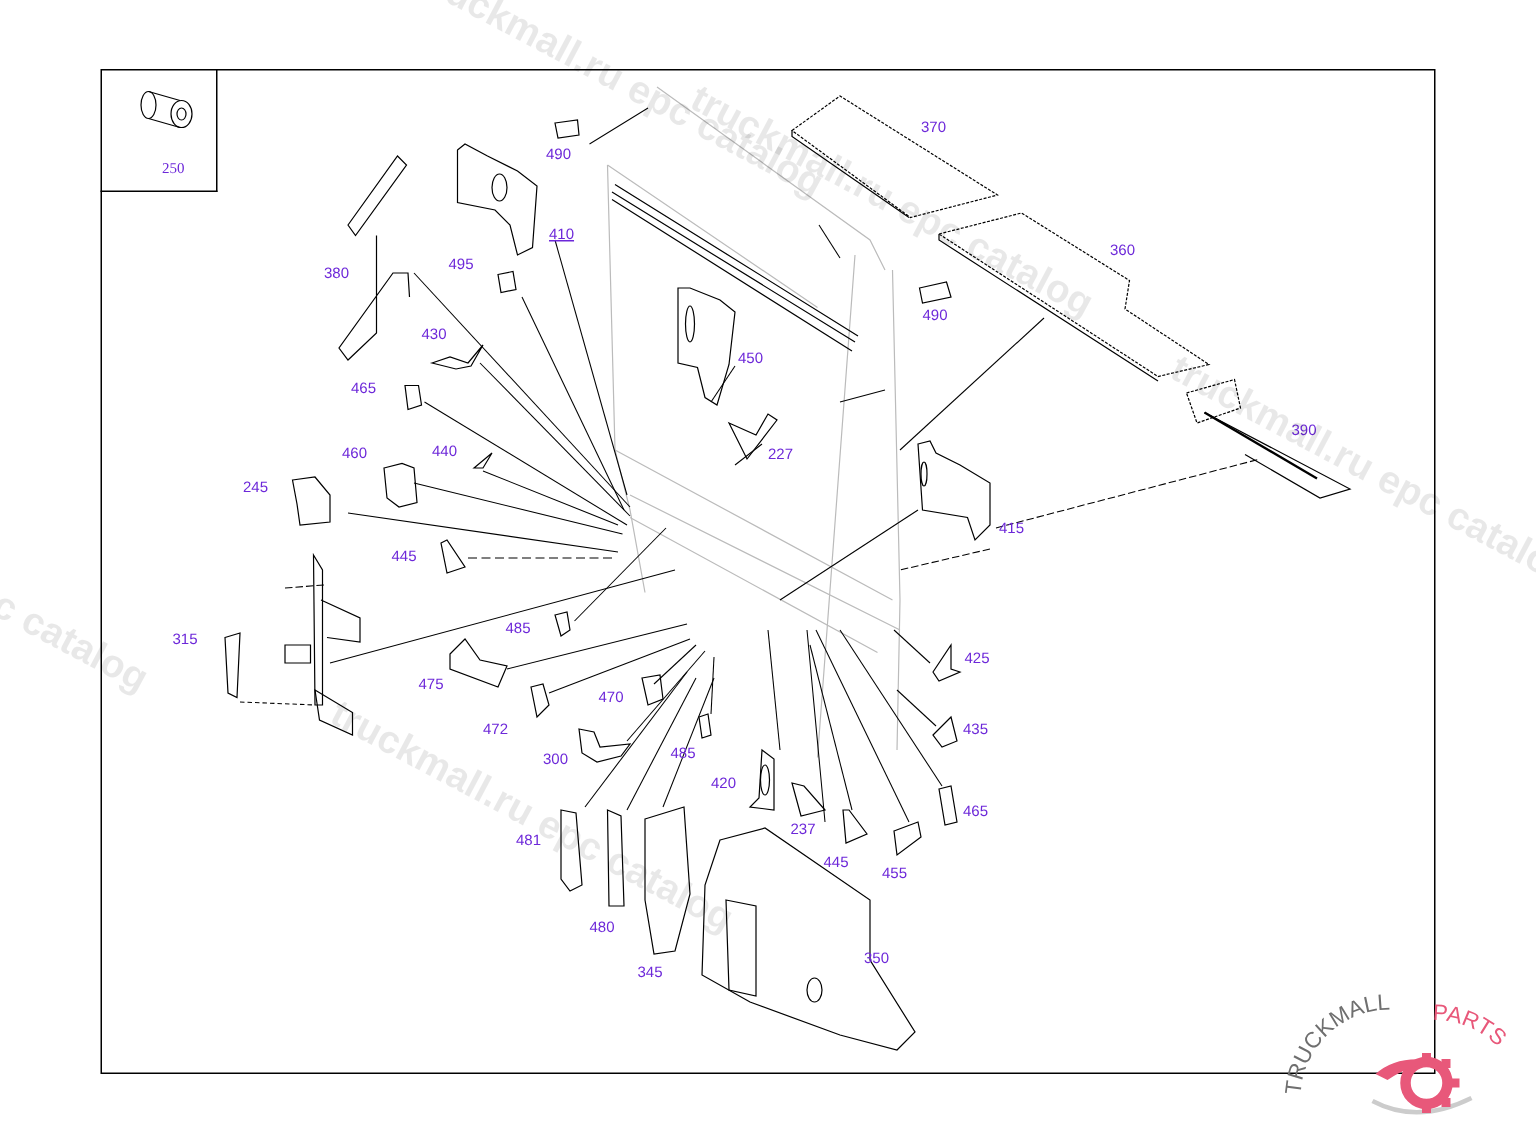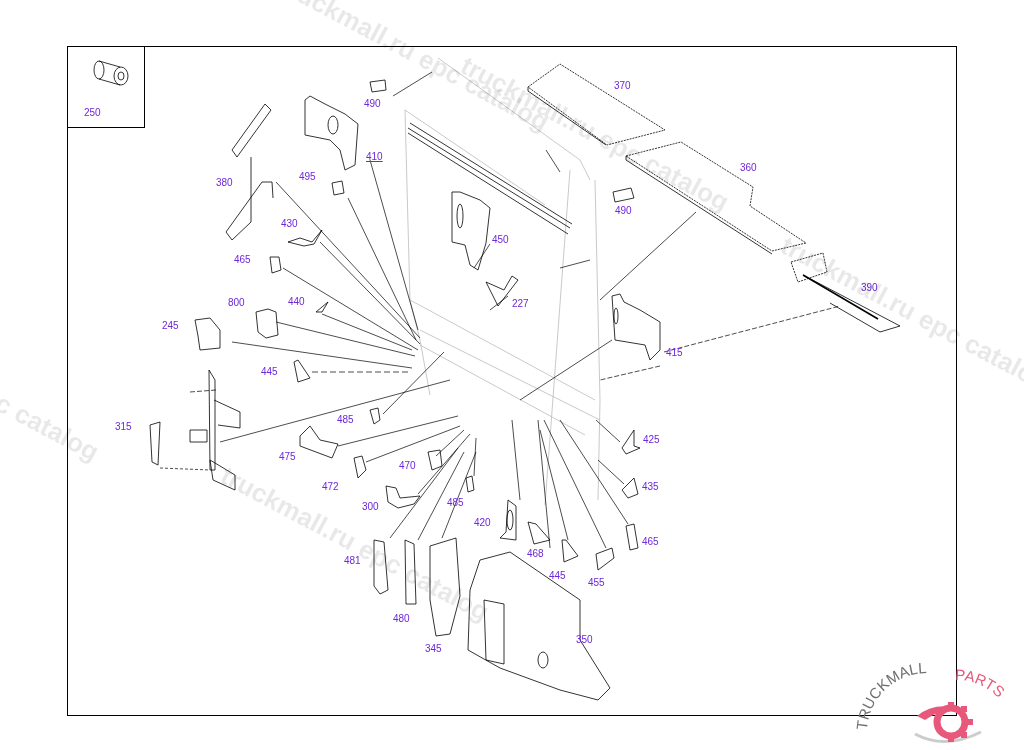--- a/index.html
+++ b/index.html
@@ -176,50 +176,50 @@
       <path d="M560 268 L590 260"></path>
       <path d="M600 300 L696 212"></path>
       <path d="M560 172 L546 150"></path>
       <path d="M190 392 L216 390" stroke-dasharray="5,2"></path>
       <path d="M160 468 L210 470" stroke-dasharray="3,2"></path>
     </g>
   </g>
 </svg>
 
 <div id="callouts">
-    <div class="callout" style="left: 84px; top: 108px;">250</div>
+    <div class="callout" style="left: 108px; top: 108px; font-family: Liberation Serif, serif;">250</div>
     <div class="callout" style="left: 364px; top: 99px;">490</div>
     <div class="callout" style="left: 614px; top: 81px;">370</div>
     <div class="callout" style="left: 366px; top: 152px; text-decoration: underline;">410</div>
     <div class="callout" style="left: 299px; top: 172px;">495</div>
     <div class="callout" style="left: 216px; top: 178px;">380</div>
     <div class="callout" style="left: 740px; top: 163px;">360</div>
     <div class="callout" style="left: 615px; top: 206px;">490</div>
     <div class="callout" style="left: 281px; top: 219px;">430</div>
     <div class="callout" style="left: 492px; top: 235px;">450</div>
     <div class="callout" style="left: 234px; top: 255px;">465</div>
     <div class="callout" style="left: 861px; top: 283px;">390</div>
     <div class="callout" style="left: 288px; top: 297px;">440</div>
     <div class="callout" style="left: 512px; top: 299px;">227</div>
-    <div class="callout" style="left: 228px; top: 298px;">800</div>
+    <div class="callout" style="left: 228px; top: 298px;">460</div>
     <div class="callout" style="left: 162px; top: 321px;">245</div>
     <div class="callout" style="left: 666px; top: 348px;">415</div>
     <div class="callout" style="left: 261px; top: 367px;">445</div>
     <div class="callout" style="left: 337px; top: 415px;">485</div>
     <div class="callout" style="left: 643px; top: 435px;">425</div>
     <div class="callout" style="left: 115px; top: 422px;">315</div>
     <div class="callout" style="left: 279px; top: 452px;">475</div>
     <div class="callout" style="left: 399px; top: 461px;">470</div>
     <div class="callout" style="left: 642px; top: 482px;">435</div>
     <div class="callout" style="left: 322px; top: 482px;">472</div>
     <div class="callout" style="left: 447px; top: 498px;">485</div>
     <div class="callout" style="left: 362px; top: 502px;">300</div>
     <div class="callout" style="left: 474px; top: 518px;">420</div>
     <div class="callout" style="left: 642px; top: 537px;">465</div>
-    <div class="callout" style="left: 527px; top: 549px;">468</div>
+    <div class="callout" style="left: 527px; top: 549px;">237</div>
     <div class="callout" style="left: 344px; top: 556px;">481</div>
     <div class="callout" style="left: 549px; top: 571px;">445</div>
     <div class="callout" style="left: 588px; top: 578px;">455</div>
     <div class="callout" style="left: 393px; top: 614px;">480</div>
     <div class="callout" style="left: 576px; top: 635px;">350</div>
     <div class="callout" style="left: 425px; top: 644px;">345</div>
   </div>
 <div id="watermarks">
     <div class="wm" style="left: 290px; top: -30px; transform: rotate(28deg);">truckmall.ru epc catalog</div>
     <div class="wm" style="left: 470px; top: 50px; transform: rotate(28deg);">truckmall.ru epc catalog</div>

